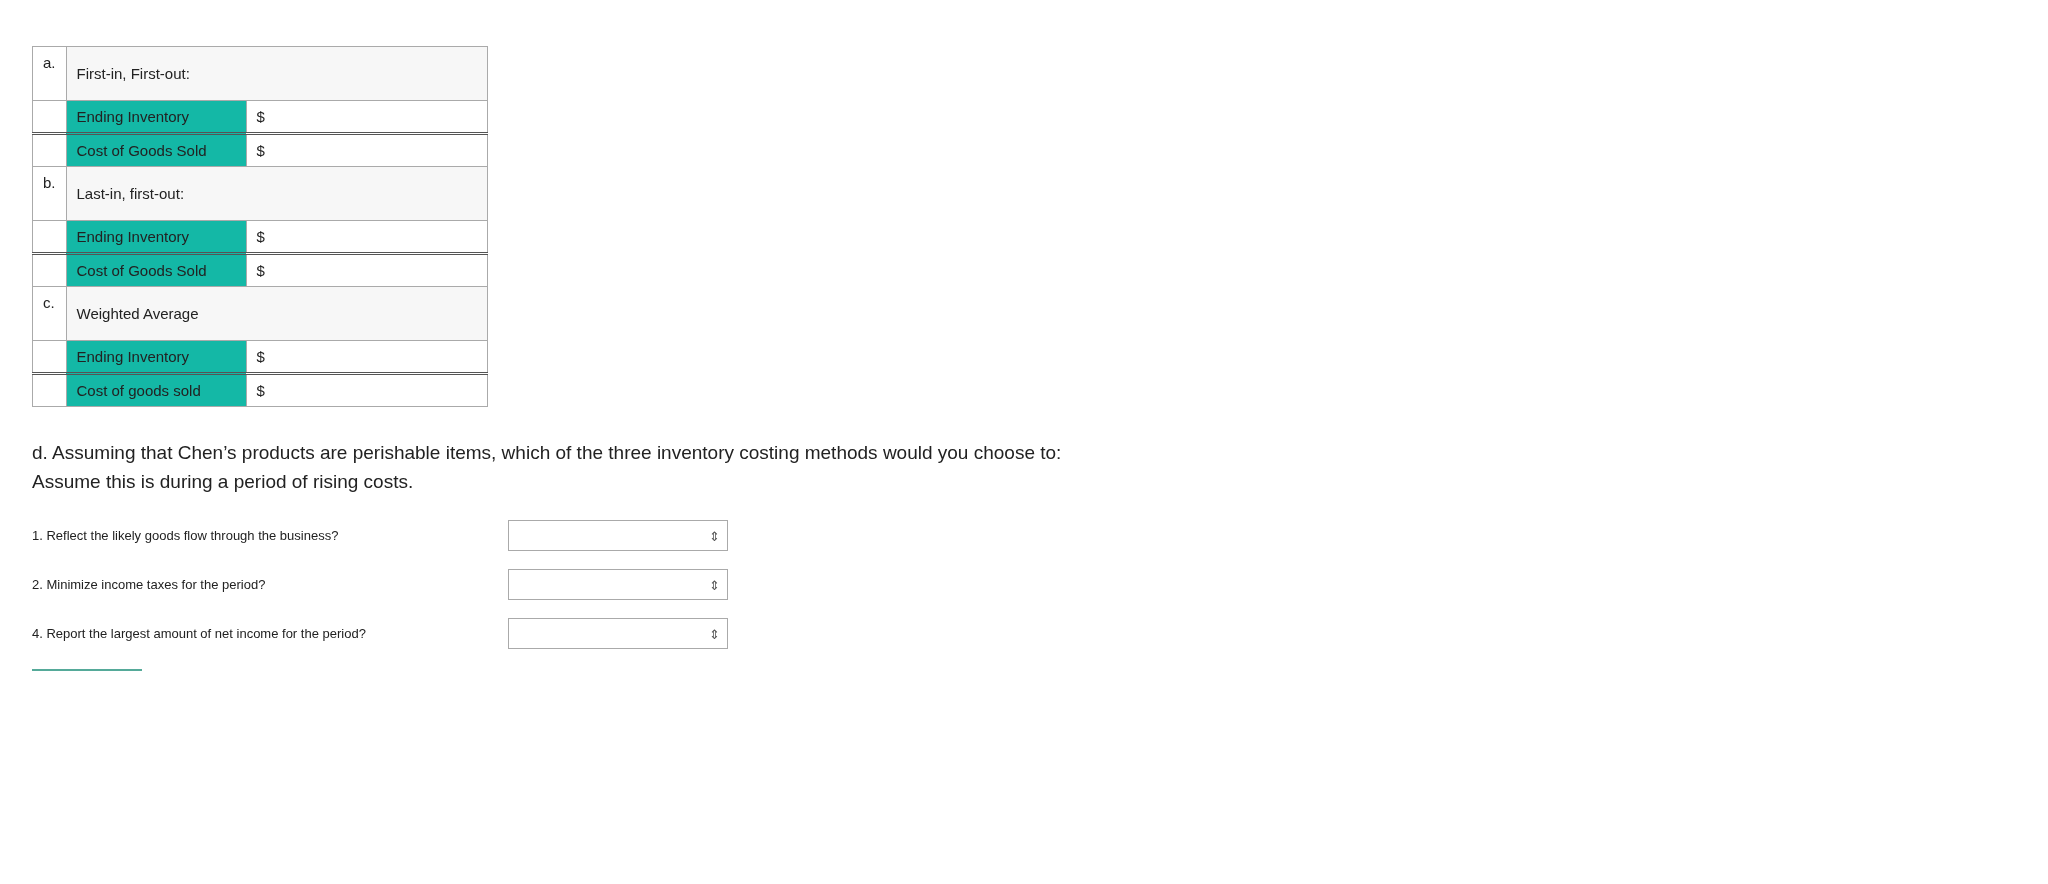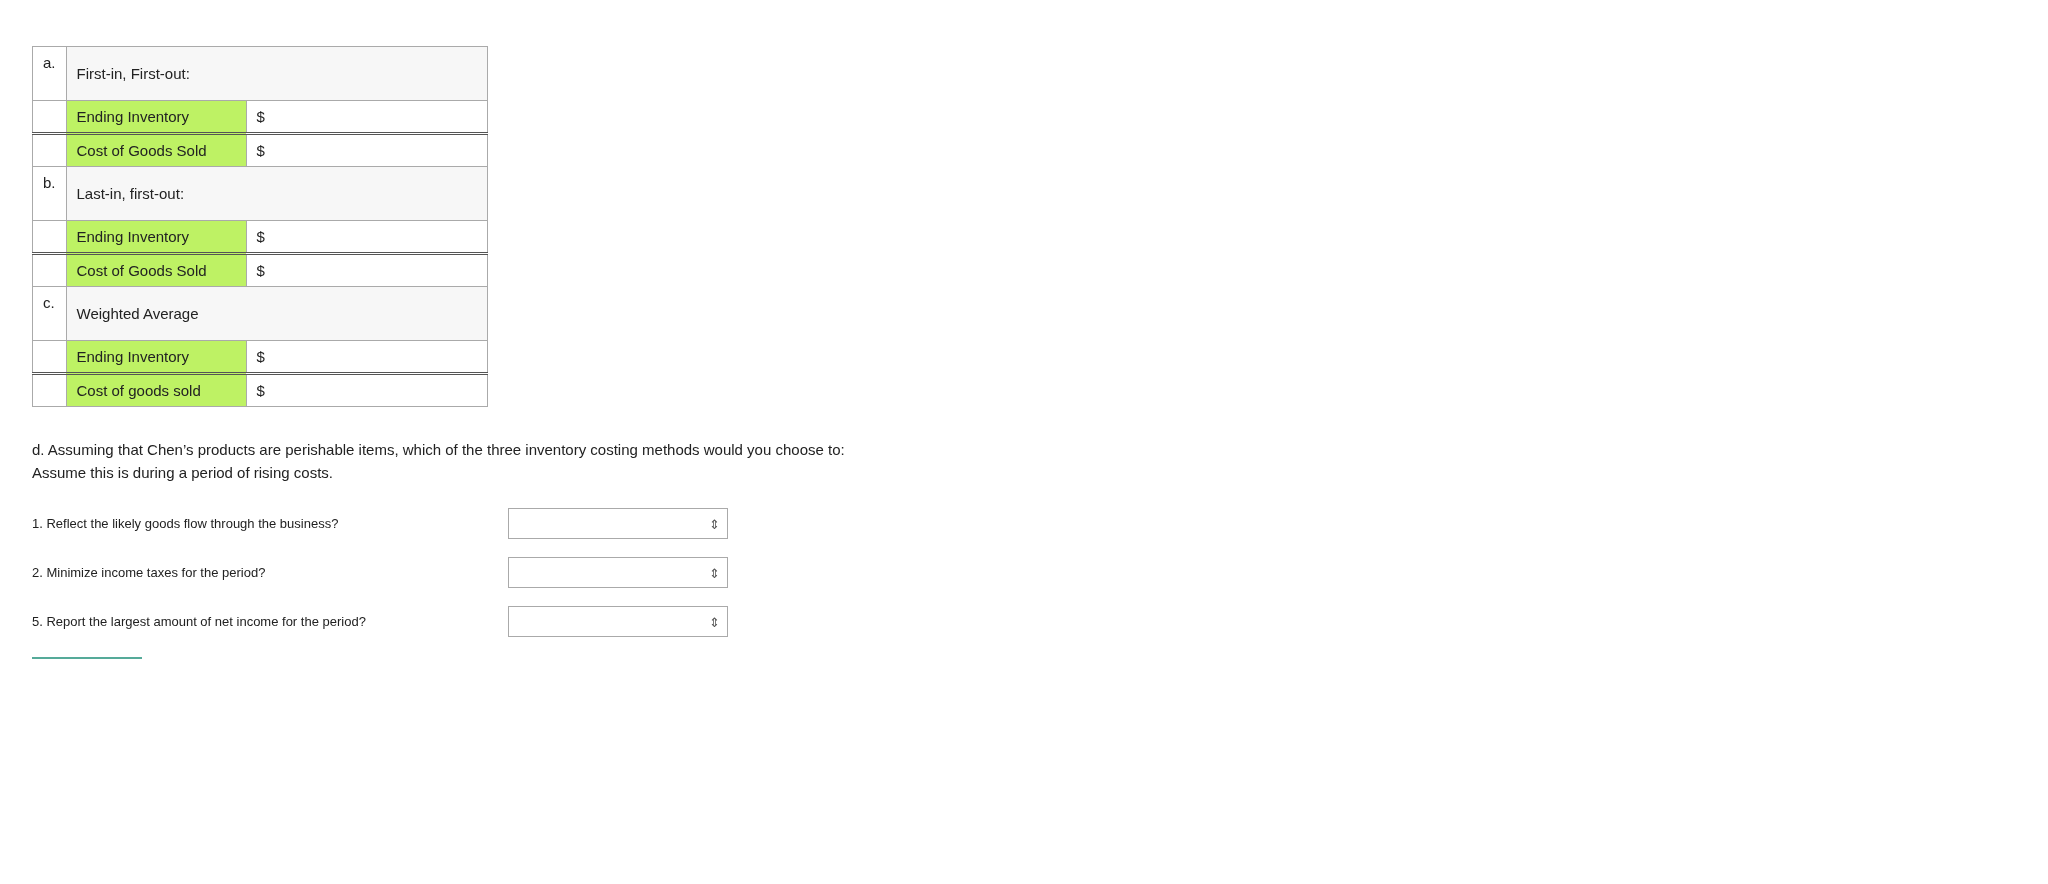--- a/index.html
+++ b/index.html
@@ -25,21 +25,21 @@
     .main-table {
       border-collapse: collapse;
       margin-bottom: 32px;
       min-width: 340px;
     }
 
     .main-table td {
       border: 1px solid #aaa;
       padding: 7px 10px;
       font-size: 15px;
-      background: #bef264;
+      background: #14b8a6;
     }
 
     .main-table td.label-cell {
       white-space: nowrap;
       min-width: 180px;
     }
 
     .main-table td.section-cell {
       font-weight: normal;
       background: #f7f7f7;
@@ -67,21 +67,21 @@
       font-size: 15px;
       background: transparent;
     }
 
     .part-d {
       margin-top: 10px;
       margin-bottom: 20px;
     }
 
     .part-d-text {
-      font-size: 15px;
+      font-size: 19px;
       line-height: 1.5;
       margin-bottom: 24px;
     }
 
     .dropdown-row {
       display: flex;
       align-items: center;
       margin-bottom: 18px;
       gap: 16px;
     }
@@ -189,19 +189,19 @@
   <div id="dropdown-rows">
       <div class="dropdown-row">
         <span class="dropdown-label">1. Reflect the likely goods flow through the business?</span>
         <div class="select-wrapper"><select><option value=""></option><option value="FIFO">FIFO</option><option value="LIFO">LIFO</option><option value="Weighted Average">Weighted Average</option></select></div>
       </div>
       <div class="dropdown-row">
         <span class="dropdown-label">2. Minimize income taxes for the period?</span>
         <div class="select-wrapper"><select><option value=""></option><option value="FIFO">FIFO</option><option value="LIFO">LIFO</option><option value="Weighted Average">Weighted Average</option></select></div>
       </div>
       <div class="dropdown-row">
-        <span class="dropdown-label">5. Report the largest amount of net income for the period?</span>
+        <span class="dropdown-label">4. Report the largest amount of net income for the period?</span>
         <div class="select-wrapper"><select><option value=""></option><option value="FIFO">FIFO</option><option value="LIFO">LIFO</option><option value="Weighted Average">Weighted Average</option></select></div>
       </div>
     </div>
 </div>
 
 <div class="bottom-line"></div>
 
 </body></html>

